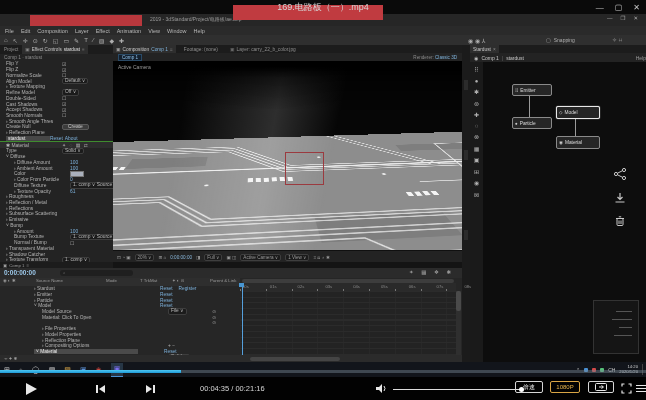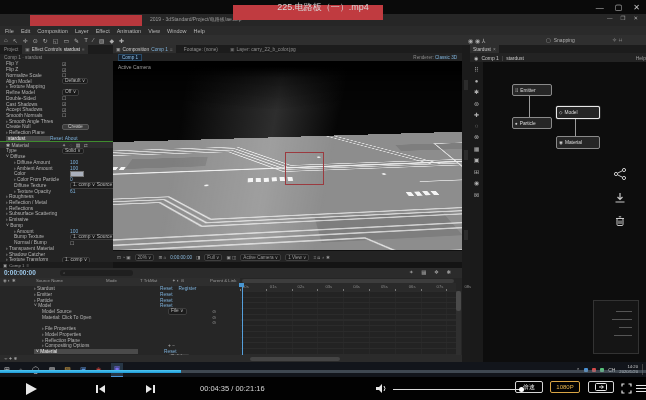--- a/index.html
+++ b/index.html
@@ -147,21 +147,21 @@
         font-size:6px;display:flex;align-items:center;justify-content:center;padding:0 3px;box-sizing:border-box;}
   #btn-quality{border-color:#d9a545;color:#e8b54d;}
 </style>
 </head>
 <body>
 
 <div id="app">
 
   <div class="abs" id="titlebar"></div>
   <div class="abs" id="red1"></div>
-  <div class="abs" id="pl-title">225.电路板（一）.mp4</div>
+  <div class="abs" id="pl-title">169.电路板（一）.mp4</div>
   <div class="abs flex" id="pl-controls">
     <span>—</span>
     <span>▢</span>
     <span>✕</span>
   </div>
 
   <div class="abs" id="ae-titlebar"></div>
   <div class="abs" id="red2"></div>
   <div class="abs" id="ae-path">2019 - 3dStandard/Project/电路板/ae.aep *</div>
   <div class="abs flex" id="ae-controls">

